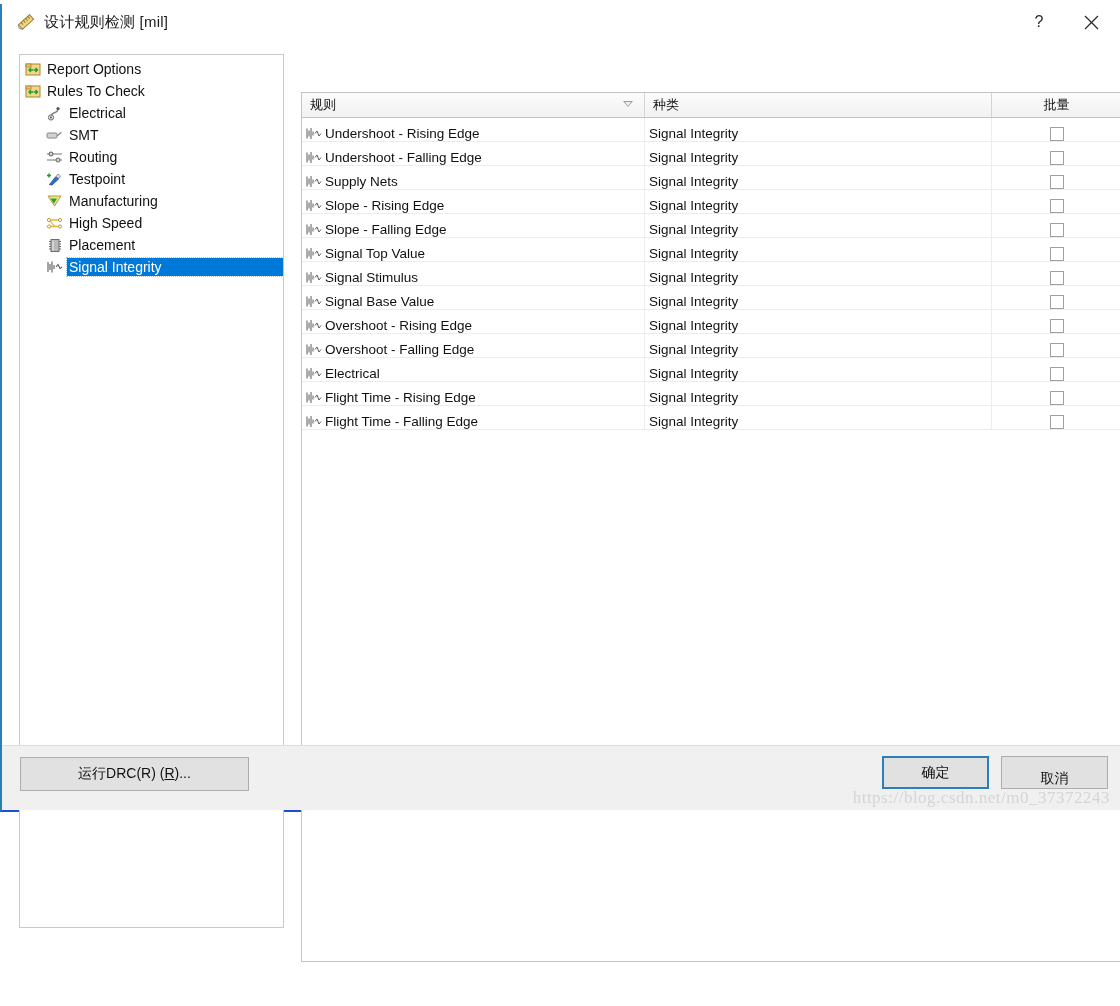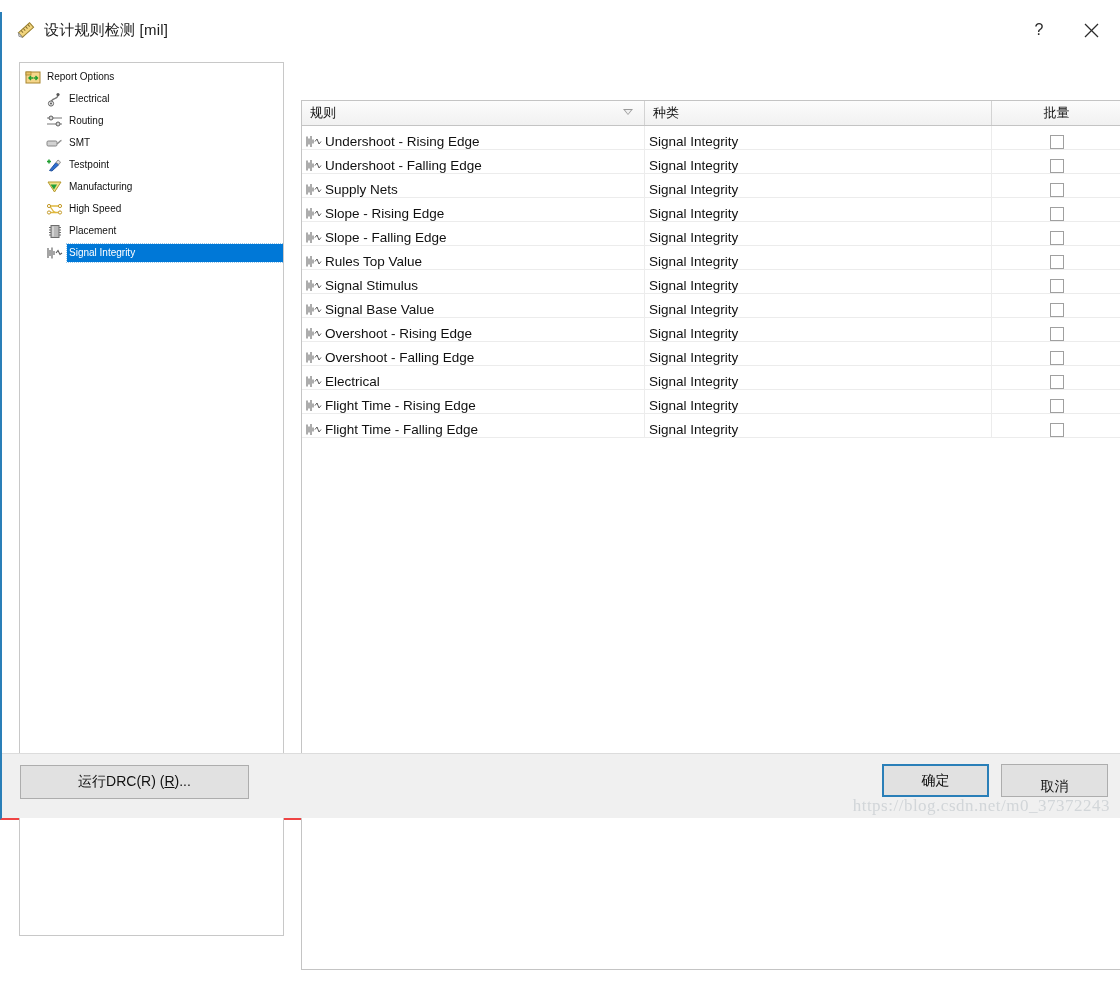--- a/index.html
+++ b/index.html
@@ -13,27 +13,27 @@
     font-family: "Liberation Sans", "DejaVu Sans", sans-serif;
     font-size: 13px;
     color: #000000;
     overflow: hidden;
     position: relative;
   }
 
   
   #window {
     position: absolute;
-    left: 0; top: 12px;
+    left: 0; top: 4px;
     width: 1120px;
     height: 808px;
     box-sizing: border-box;
     background: #ffffff;
     border-left: 2px solid #2a7fb8;
-    border-bottom: 2px solid #ef4444;
+    border-bottom: 2px solid #1d4ed8;
     display: flex;
     flex-direction: column;
   }
 
   
   #titlebar {
     height: 36px;
     min-height: 36px;
     background: #ffffff;
     display: flex;
@@ -85,21 +85,21 @@
     box-sizing: border-box;
     border: 1px solid #c8c8c8;
     background: #ffffff;
     overflow: hidden;
     padding-top: 3px;
   }
   .tree-item {
     display: flex;
     align-items: center;
     height: 22px;
-    font-size: 10px;
+    font-size: 14px;
     color: #101010;
     cursor: default;
     padding-left: 4px;
     white-space: nowrap;
   }
   .tree-item.child { padding-left: 26px; }
   .tree-item .ticon {
     width: 17px;
     height: 16px;
     margin-right: 4px;
@@ -318,53 +318,64 @@
           <svg width="16" height="14" viewBox="0 0 16 14">
             <rect x="1" y="2" width="14" height="11" fill="#f5d58a" stroke="#a8862f" stroke-width="1"></rect>
             <rect x="1" y="2" width="5" height="3" fill="#e9c468" stroke="#a8862f" stroke-width=".8"></rect>
             <path d="M4 8 L8 8 M6 6 L4 8 L6 10" stroke="#1f9e2f" stroke-width="1.4" fill="none"></path>
             <path d="M12 8 L8.5 8 M10.5 6 L12.5 8 L10.5 10" stroke="#1f9e2f" stroke-width="1.4" fill="none"></path>
           </svg>
         </span>
         <span class="tlabel">Report Options</span>
       </div>
 
+      <div class="tree-item">
+        <span class="ticon">
+          <svg width="16" height="14" viewBox="0 0 16 14">
+            <rect x="1" y="2" width="14" height="11" fill="#f5d58a" stroke="#a8862f" stroke-width="1"></rect>
+            <rect x="1" y="2" width="5" height="3" fill="#e9c468" stroke="#a8862f" stroke-width=".8"></rect>
+            <path d="M4 8 L8 8 M6 6 L4 8 L6 10" stroke="#1f9e2f" stroke-width="1.4" fill="none"></path>
+            <path d="M12 8 L8.5 8 M10.5 6 L12.5 8 L10.5 10" stroke="#1f9e2f" stroke-width="1.4" fill="none"></path>
+          </svg>
+        </span>
+        <span class="tlabel">Rules To Check</span>
+      </div>
 
       <div class="tree-item child">
         <span class="ticon">
           <svg width="16" height="15" viewBox="0 0 16 15">
             <path d="M4 11 C4 5, 11 8, 11 3" stroke="#777" stroke-width="1.3" fill="none"></path>
             <circle cx="11" cy="2.5" r="1.6" fill="#555"></circle>
             <circle cx="4" cy="11.5" r="2.6" fill="#e9e9e9" stroke="#666" stroke-width="1"></circle>
             <circle cx="4" cy="11.5" r=".9" fill="#4a4a4a"></circle>
           </svg>
         </span>
         <span class="tlabel">Electrical</span>
       </div>
 
       <div class="tree-item child">
         <span class="ticon">
+          <svg width="17" height="14" viewBox="0 0 17 14">
+            <rect x="1" y="5" width="10" height="5" rx="1.2" fill="#d2d2d2" stroke="#868686" stroke-width="1"></rect>
+            <path d="M11 7.5 C13 7.5, 13.5 4.5, 15.5 4.5" stroke="#8c8c8c" stroke-width="1.3" fill="none"></path>
+          </svg>
+        </span>
+        <span class="tlabel">SMT</span>
+      </div>
+
+      <div class="tree-item child">
+        <span class="ticon">
           <svg width="17" height="15" viewBox="0 0 17 15">
             <line x1="1" y1="4" x2="16" y2="4" stroke="#8c8c8c" stroke-width="1.2"></line>
             <line x1="1" y1="10" x2="16" y2="10" stroke="#8c8c8c" stroke-width="1.2"></line>
             <circle cx="5" cy="4" r="2" fill="#d8d8d8" stroke="#5c5c5c" stroke-width="1"></circle>
             <circle cx="12" cy="10" r="2" fill="#d8d8d8" stroke="#5c5c5c" stroke-width="1"></circle>
           </svg>
         </span>
         <span class="tlabel">Routing</span>
-      </div>
-
-      <div class="tree-item child">
-        <span class="ticon">
-          <svg width="17" height="14" viewBox="0 0 17 14">
-            <rect x="1" y="5" width="10" height="5" rx="1.2" fill="#d2d2d2" stroke="#868686" stroke-width="1"></rect>
-            <path d="M11 7.5 C13 7.5, 13.5 4.5, 15.5 4.5" stroke="#8c8c8c" stroke-width="1.3" fill="none"></path>
-          </svg>
-        </span>
-        <span class="tlabel">SMT</span>
       </div>
 
       <div class="tree-item child">
         <span class="ticon">
           <svg width="17" height="15" viewBox="0 0 17 15">
             <path d="M3 1.5 L3 5.5 M1 3.5 L5 3.5" stroke="#1f9e2f" stroke-width="1.5"></path>
             <path d="M3.5 12.5 L10 4.5 L13 6.5 L6 13 Z" fill="#2f6fd0" stroke="#1a4a94" stroke-width=".9"></path>
             <path d="M10 4.5 L12 2 L14.5 4 L13 6.5 Z" fill="#e2e2e2" stroke="#8a8a8a" stroke-width=".9"></path>
           </svg>
         </span>
@@ -542,21 +553,21 @@
             <div class="td c1">
               <span class="wave-icon"><svg width="17" height="13" viewBox="0 0 17 13">
                   <g stroke="#5a5a5a" stroke-width="1" fill="none">
                     <line x1="2" y1="1.5" x2="2" y2="11.5"></line>
                     <line x1="4" y1="3.5" x2="4" y2="9.5"></line>
                     <line x1="6" y1="1" x2="6" y2="12"></line>
                     <line x1="8" y1="4.5" x2="8" y2="8.5"></line>
                     <path d="M10 6.5 L12 4 L14 9 L16 6.5"></path>
                   </g>
                 </svg></span>
-              <span>Rules Top Value</span>
+              <span>Signal Top Value</span>
             </div>
             <div class="td c2">Signal Integrity</div>
             <div class="td c3">
               <span class="chk"></span>
             </div>
           </div>
           <div class="trow">
             <div class="td c1">
               <span class="wave-icon"><svg width="17" height="13" viewBox="0 0 17 13">
                   <g stroke="#5a5a5a" stroke-width="1" fill="none">

